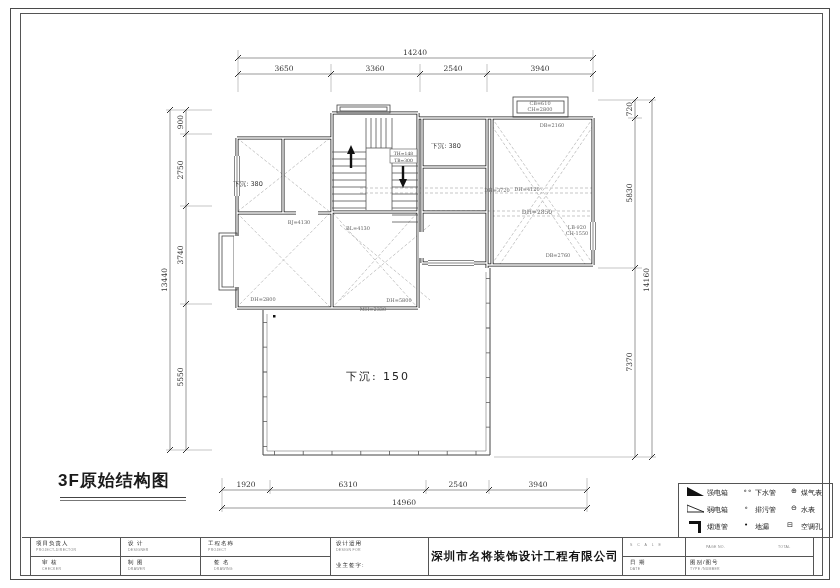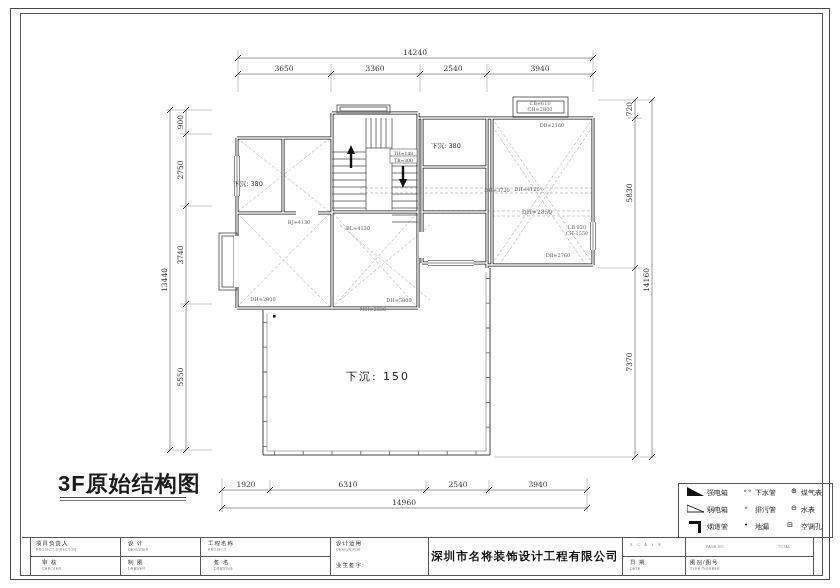--- a/index.html
+++ b/index.html
@@ -8,21 +8,21 @@
   .frame-outer{position:absolute;left:10px;top:8px;width:818px;height:570px;border:1px solid #4a4a4a;}
   .frame-inner{position:absolute;left:20px;top:13px;width:801px;height:561px;border:1px solid #555;}
   svg{position:absolute;left:0;top:0;}
   svg text{font-family:"DejaVu Serif",serif;fill:#333;}
   .ann{font-size:5px;fill:#666;}
   .dimtxt{font-size:7.5px;fill:#333;}
   .roomlbl{font-size:6.5px;fill:#333;font-family:"DejaVu Sans",sans-serif;}
   .courtlbl{font-size:11px;letter-spacing:2px;fill:#222;font-family:"DejaVu Sans",sans-serif;}
   .stairlbl{font-size:4.5px;fill:#444;}
   
-  .dwg-title{position:absolute;left:58px;top:469px;font-size:22px;font-weight:600;
+  .dwg-title{position:absolute;left:58px;top:469px;font-size:17px;font-weight:600;
              letter-spacing:1px;color:#1a1a1a;}
   .dwg-title-u1{position:absolute;left:60px;top:497px;width:126px;border-top:1px solid #444;}
   .dwg-title-u2{position:absolute;left:60px;top:500px;width:126px;border-top:1px solid #777;}
   
   .legend{position:absolute;left:678px;top:483px;width:153px;height:53px;border:1px solid #555;font-size:7px;}
   .legend .row{position:absolute;left:0;width:100%;height:17px;}
   .legend .sym{position:absolute;top:3px;}
   .legend .lb{position:absolute;top:4px;color:#111;white-space:nowrap;}
   .legend .g{font-family:"DejaVu Sans",sans-serif;color:#111;font-size:7px;top:3px;}
   

